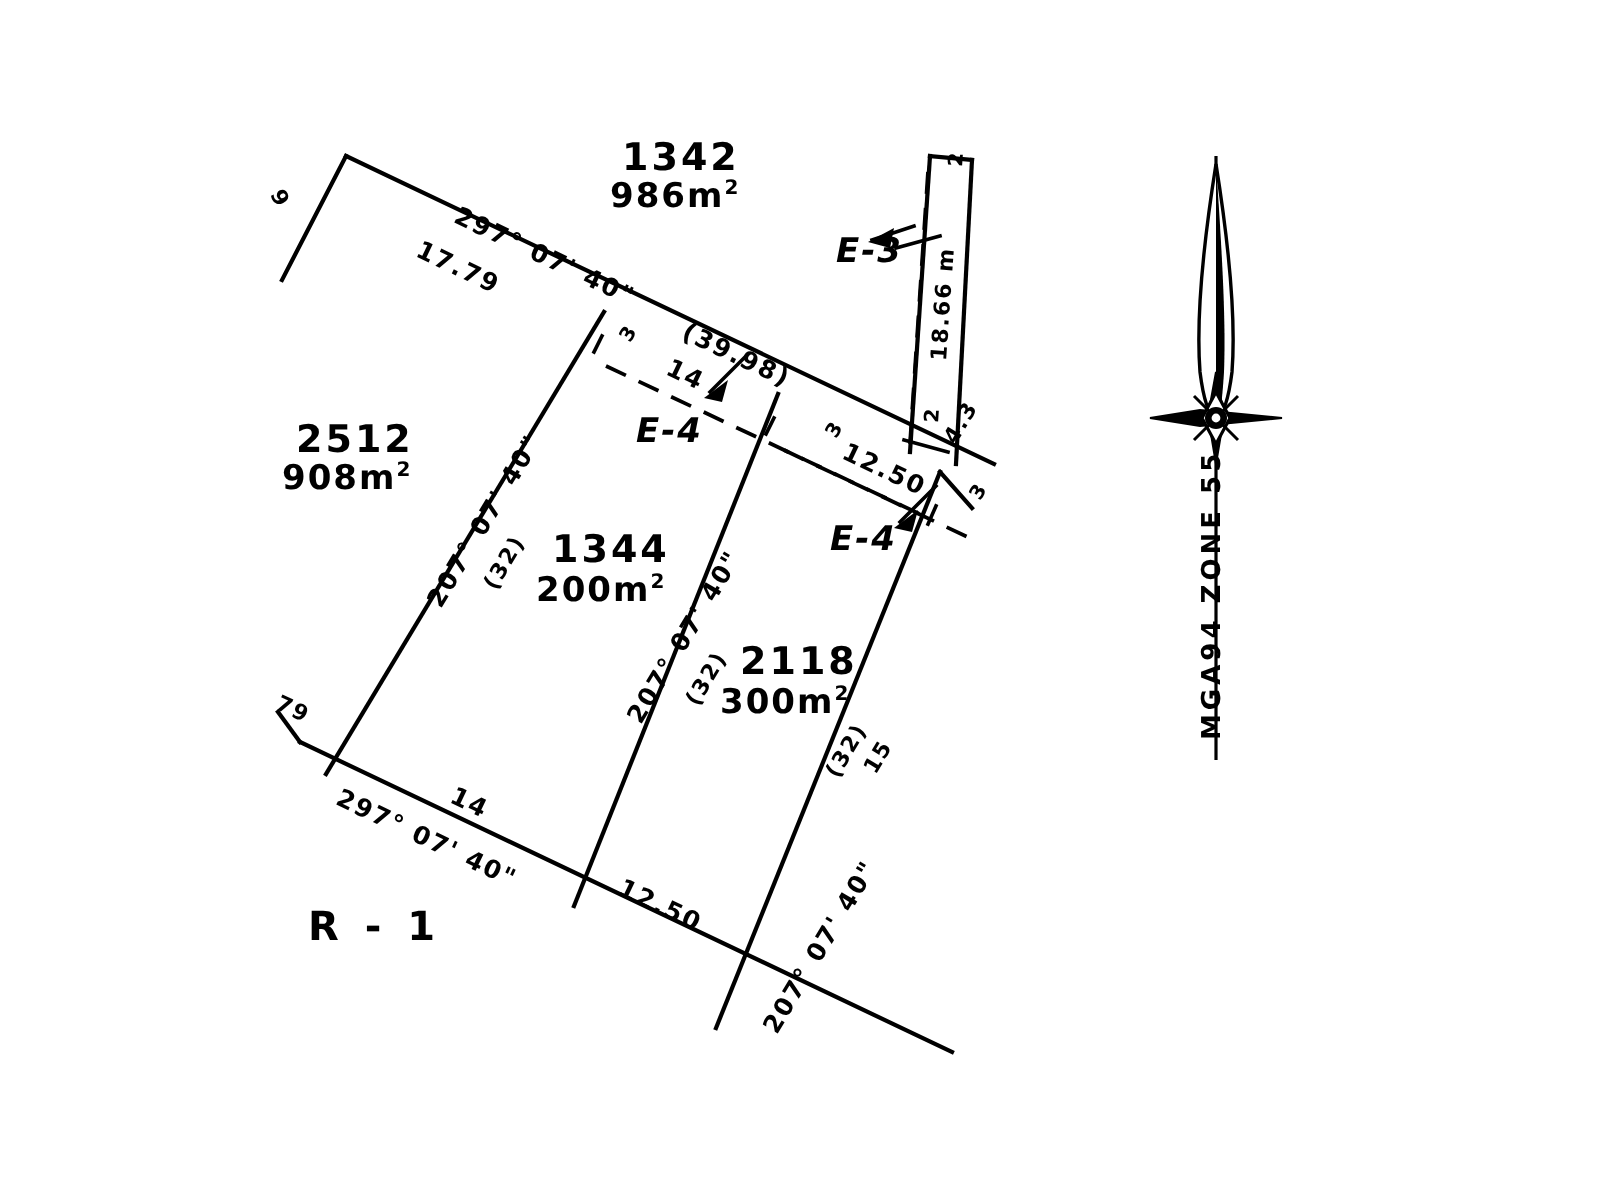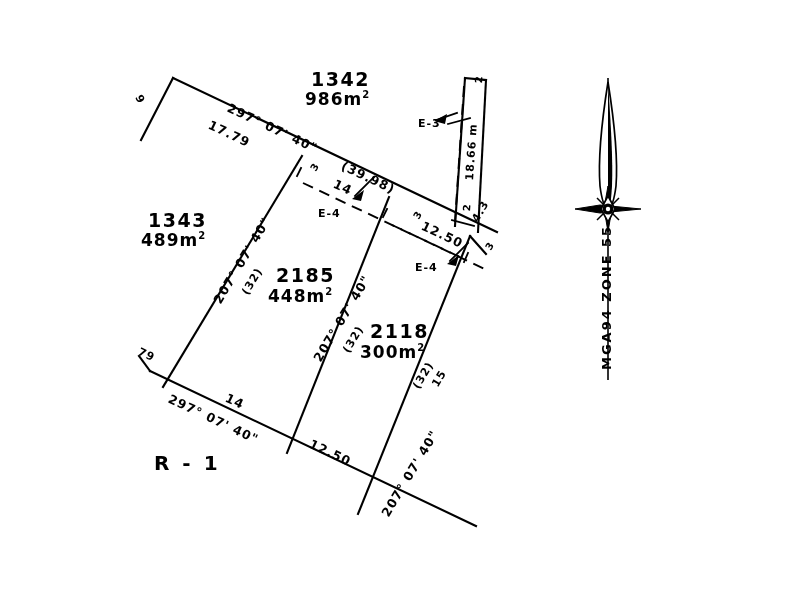--- a/index.html
+++ b/index.html
@@ -11,21 +11,21 @@
 
   .lbl{position:absolute;white-space:nowrap;color:#000;
        font-family:"DejaVu Sans",sans-serif;font-weight:700;
        letter-spacing:.5px;line-height:1.05;}
   .lotno{font-size:19px;letter-spacing:1.5px;}
   .lotar{font-size:17px;letter-spacing:1px;}
   .lotar sup{font-size:10px;vertical-align:super;letter-spacing:0;}
   .dim{font-size:12.5px;font-weight:700;letter-spacing:1px;}
   .dim-s{font-size:11px;font-weight:700;letter-spacing:1px;}
   .tiny{font-size:10px;font-weight:700;}
-  .ease{font-size:11px;font-weight:700;letter-spacing:1px;}
+  .ease{font-size:17px;font-weight:700;letter-spacing:1px;font-style:italic;}
   .note{font-size:20px;font-weight:700;letter-spacing:3px;}
   .mga{font-size:13px;font-weight:700;letter-spacing:2px;}
 </style>
 </head>
 <body>
 
 <div id="sheet">
 
   <svg id="plan" viewBox="0 0 800 600">
     <g fill="none" stroke="#000" stroke-width="2.1" stroke-linecap="square">
@@ -92,28 +92,28 @@
       <circle cx="608" cy="209" r="5.5" fill="#000" stroke="none"></circle>
       <circle cx="608" cy="209" r="2.2" fill="#fff" stroke="none"></circle>
     </g>
   </svg>
 
   <div class="lbl lotno" style="left:311px;top:70px;">1342</div>
   <div class="lbl lotar" style="left:305px;top:90px;">
     <span>986</span><span>m</span><sup>2</sup>
   </div>
 
-  <div class="lbl lotno" style="left:148px;top:211px;">1343</div>
+  <div class="lbl lotno" style="left:148px;top:211px;">2512</div>
   <div class="lbl lotar" style="left:141px;top:231px;">
-    <span>489</span><span>m</span><sup>2</sup>
+    <span>908</span><span>m</span><sup>2</sup>
   </div>
 
-  <div class="lbl lotno" style="left:276px;top:266px;">2185</div>
+  <div class="lbl lotno" style="left:276px;top:266px;">1344</div>
   <div class="lbl lotar" style="left:268px;top:287px;">
-    <span>448</span><span>m</span><sup>2</sup>
+    <span>200</span><span>m</span><sup>2</sup>
   </div>
 
   <div class="lbl lotno" style="left:370px;top:322px;">2118</div>
   <div class="lbl lotar" style="left:360px;top:343px;">
     <span>300</span><span>m</span><sup>2</sup>
   </div>
 
   <div class="lbl dim" style="left:231px;top:101px;transform:rotate(25.4deg);transform-origin:0 0;">297° 07' 40"</div>
   <div class="lbl dim" style="left:212px;top:118px;transform:rotate(25.4deg);transform-origin:0 0;">17.79</div>
   <div class="lbl dim" style="left:345px;top:159px;transform:rotate(25.4deg);transform-origin:0 0;">(39.98)</div>

